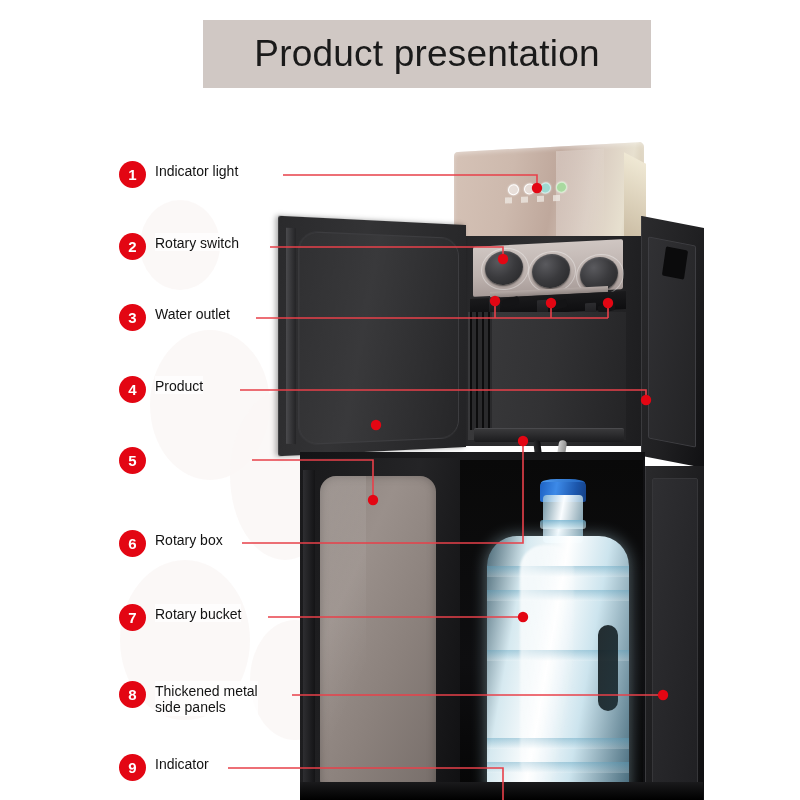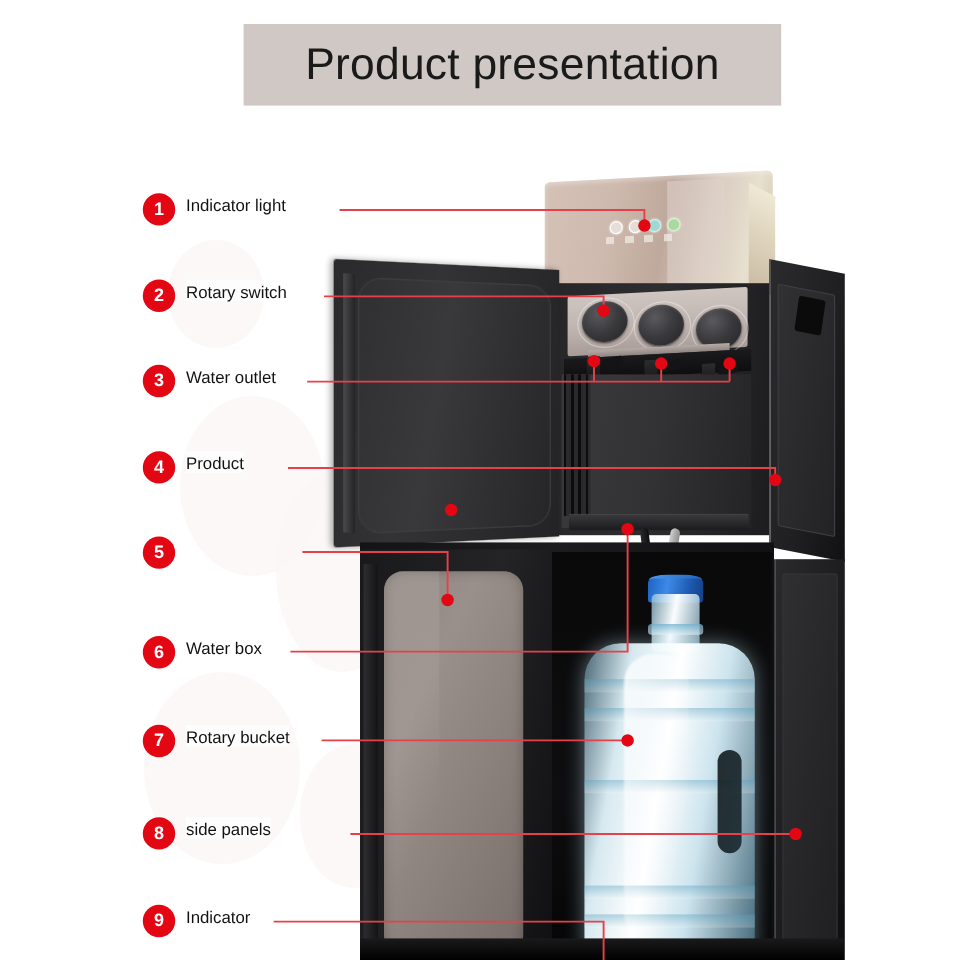--- a/index.html
+++ b/index.html
@@ -484,34 +484,35 @@
     </div>
   </div>
 
   <div class="callout" style="left:119px;top:447px;">
     <div class="badge">5</div>
   </div>
 
   <div class="callout" style="left:119px;top:530px;">
     <div class="badge">6</div>
     <div class="callout-label">
-      <div>Water box</div>
+      <div>Rotary box</div>
     </div>
   </div>
 
   <div class="callout" style="left:119px;top:604px;">
     <div class="badge">7</div>
     <div class="callout-label">
       <div>Rotary bucket</div>
     </div>
   </div>
 
   <div class="callout" style="left:150px;top:681px;">
     <div class="badge" style="margin-left:-31px;">8</div>
     <div class="callout-label">
+      <div>Thickened metal</div>
       <div>side panels</div>
     </div>
   </div>
 
   <div class="callout" style="left:119px;top:754px;">
     <div class="badge">9</div>
     <div class="callout-label">
       <div>Indicator</div>
     </div>
   </div>

